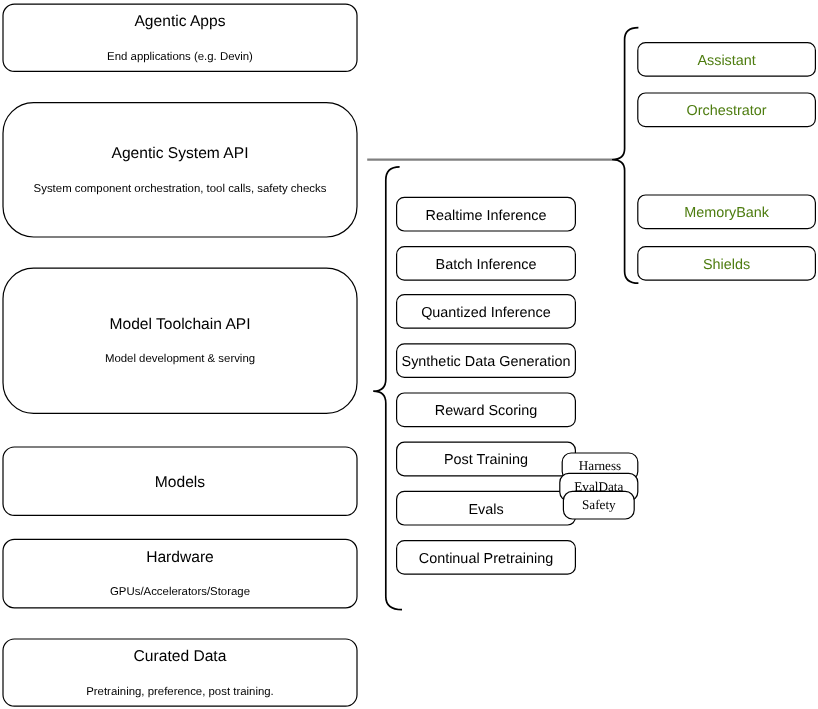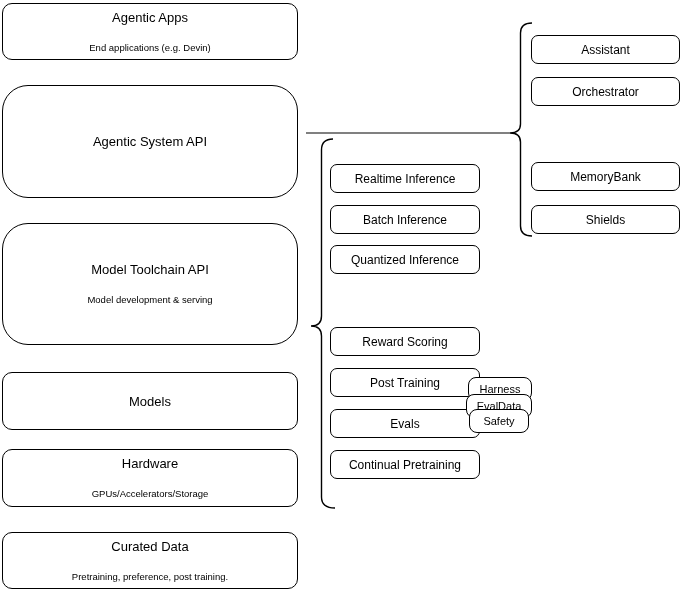--- a/index.html
+++ b/index.html
@@ -76,59 +76,61 @@
     width: 149px;
     height: 29px;
     box-sizing: border-box;
     border: 1.4px solid #000000;
     border-radius: 7px;
     background: #ffffff;
     display: flex;
     align-items: center;
     justify-content: center;
     font-size: 12px;
-    color: #000000;
+    color: #4d7c0f;
     white-space: nowrap;
   }
   
   .pill {
     position: absolute;
     height: 24px;
     box-sizing: border-box;
     border: 1.3px solid #000000;
     border-radius: 8px;
     background: #ffffff;
     display: flex;
     align-items: center;
     justify-content: center;
     font-size: 11px;
     line-height: 11px;
     color: #000000;
     white-space: nowrap;
     z-index: 3;
+    font-family: Liberation Serif, serif;
   }
 </style>
 </head>
 <body>
 
 <div class="canvas">
 
   <svg class="overlay" viewBox="0 0 682 591">
     <line x1="306" y1="133" x2="510" y2="133" stroke="#808080" stroke-width="2"></line>
     <path d="M 532 23 Q 520.5 23, 520.5 33 L 520.5 124 Q 520.5 133, 510 133 Q 520.5 133, 520.5 142 L 520.5 226 Q 520.5 236, 532 236" fill="none" stroke="#000000" stroke-width="1.4"></path>
     <path d="M 333 139 Q 321.5 139, 321.5 150 L 321.5 316 Q 321.5 326, 311 326 Q 321.5 326, 321.5 336 L 321.5 497 Q 321.5 508, 335 508" fill="none" stroke="#000000" stroke-width="1.4"></path>
   </svg>
 
   <div class="lbox r10" style="top:3px;height:57px">
     <div class="ltitle">Agentic Apps</div>
     <div class="lsub">End applications (e.g. Devin)</div>
   </div>
 
   <div class="lbox r26" style="top:85px;height:113px">
     <div class="ltitle">Agentic System API</div>
+    <div class="lsub">System component orchestration, tool calls, safety checks</div>
   </div>
 
   <div class="lbox r26" style="top:223px;height:122px">
     <div class="ltitle">Model Toolchain API</div>
     <div class="lsub">Model development &amp; serving</div>
   </div>
 
   <div class="lbox r10" style="top:372px;height:58px">
     <div class="ltitle">Models</div>
   </div>
@@ -139,20 +141,21 @@
   </div>
 
   <div class="lbox r10" style="top:532px;height:57px">
     <div class="ltitle">Curated Data</div>
     <div class="lsub">Pretraining, preference, post training.</div>
   </div>
 
   <div class="mbox" style="top:144px">Realtime Inference</div>
   <div class="mbox" style="top:185px">Batch Inference</div>
   <div class="mbox" style="top:225px">Quantized Inference</div>
+  <div class="mbox" style="top:266px">Synthetic Data Generation</div>
   <div class="mbox" style="top:307px">Reward Scoring</div>
   <div class="mbox" style="top:348px">Post Training</div>
   <div class="mbox" style="top:389px">Evals</div>
   <div class="mbox" style="top:430px">Continual Pretraining</div>
 
   <div class="pill" style="top:377px;left:468px;width:64px">Harness</div>
   <div class="pill" style="top:394px;left:466px;width:66px">EvalData</div>
   <div class="pill" style="top:409px;left:469px;width:60px">Safety</div>
 
   <div class="rbox" style="top:35px">Assistant</div>

